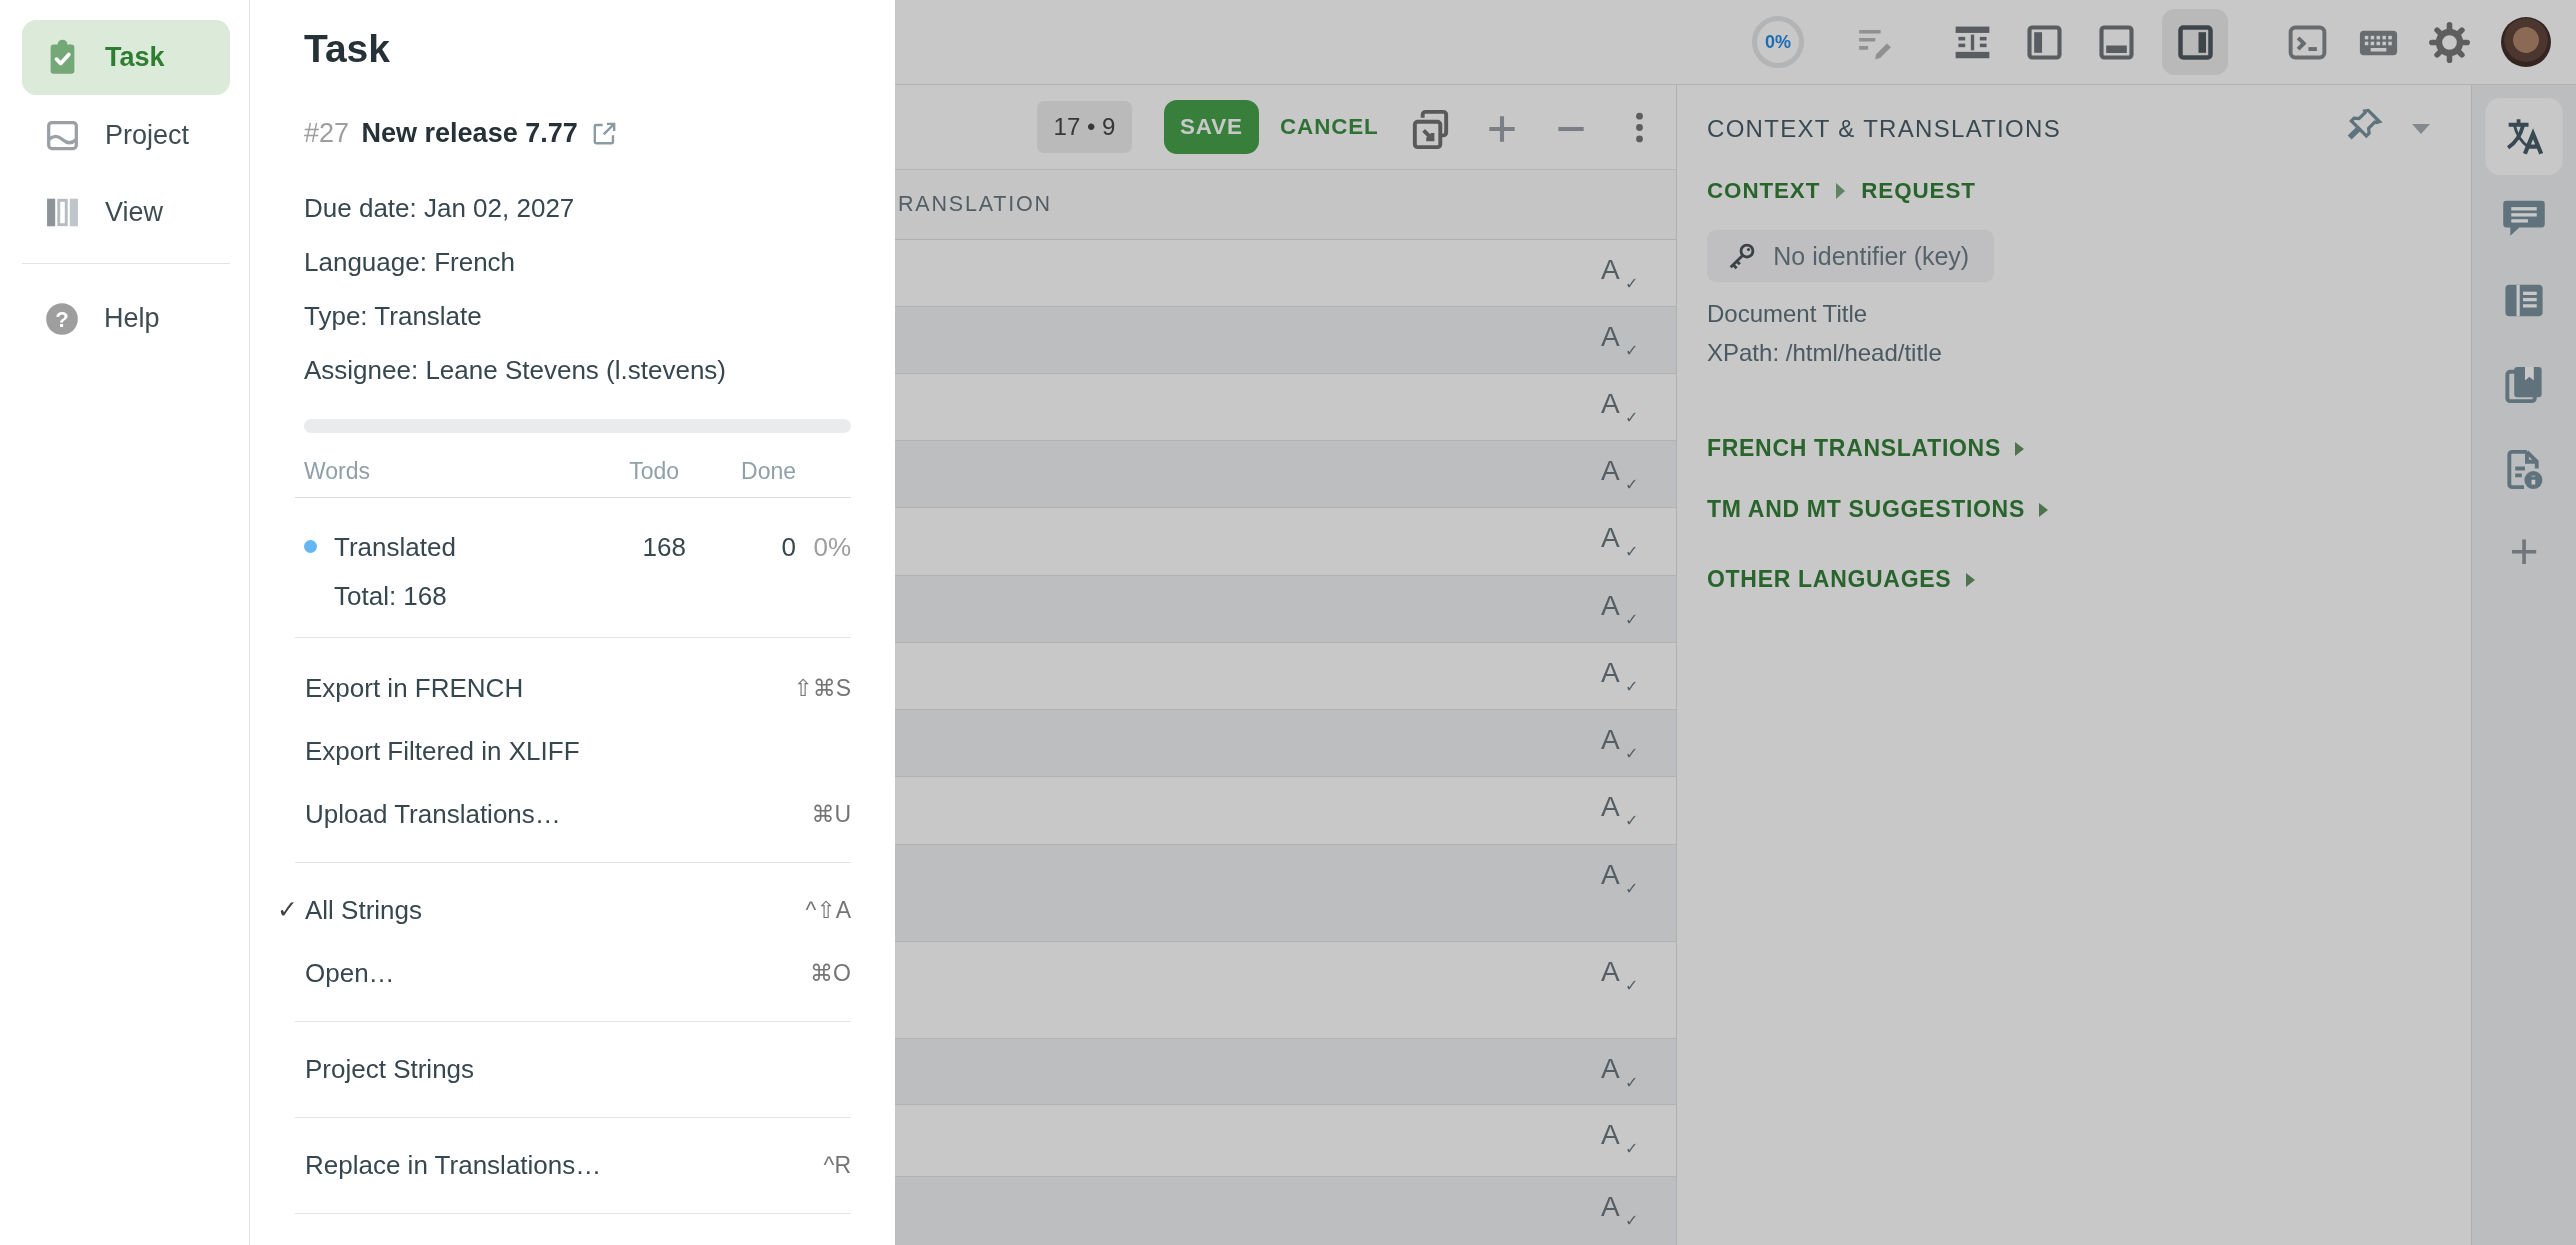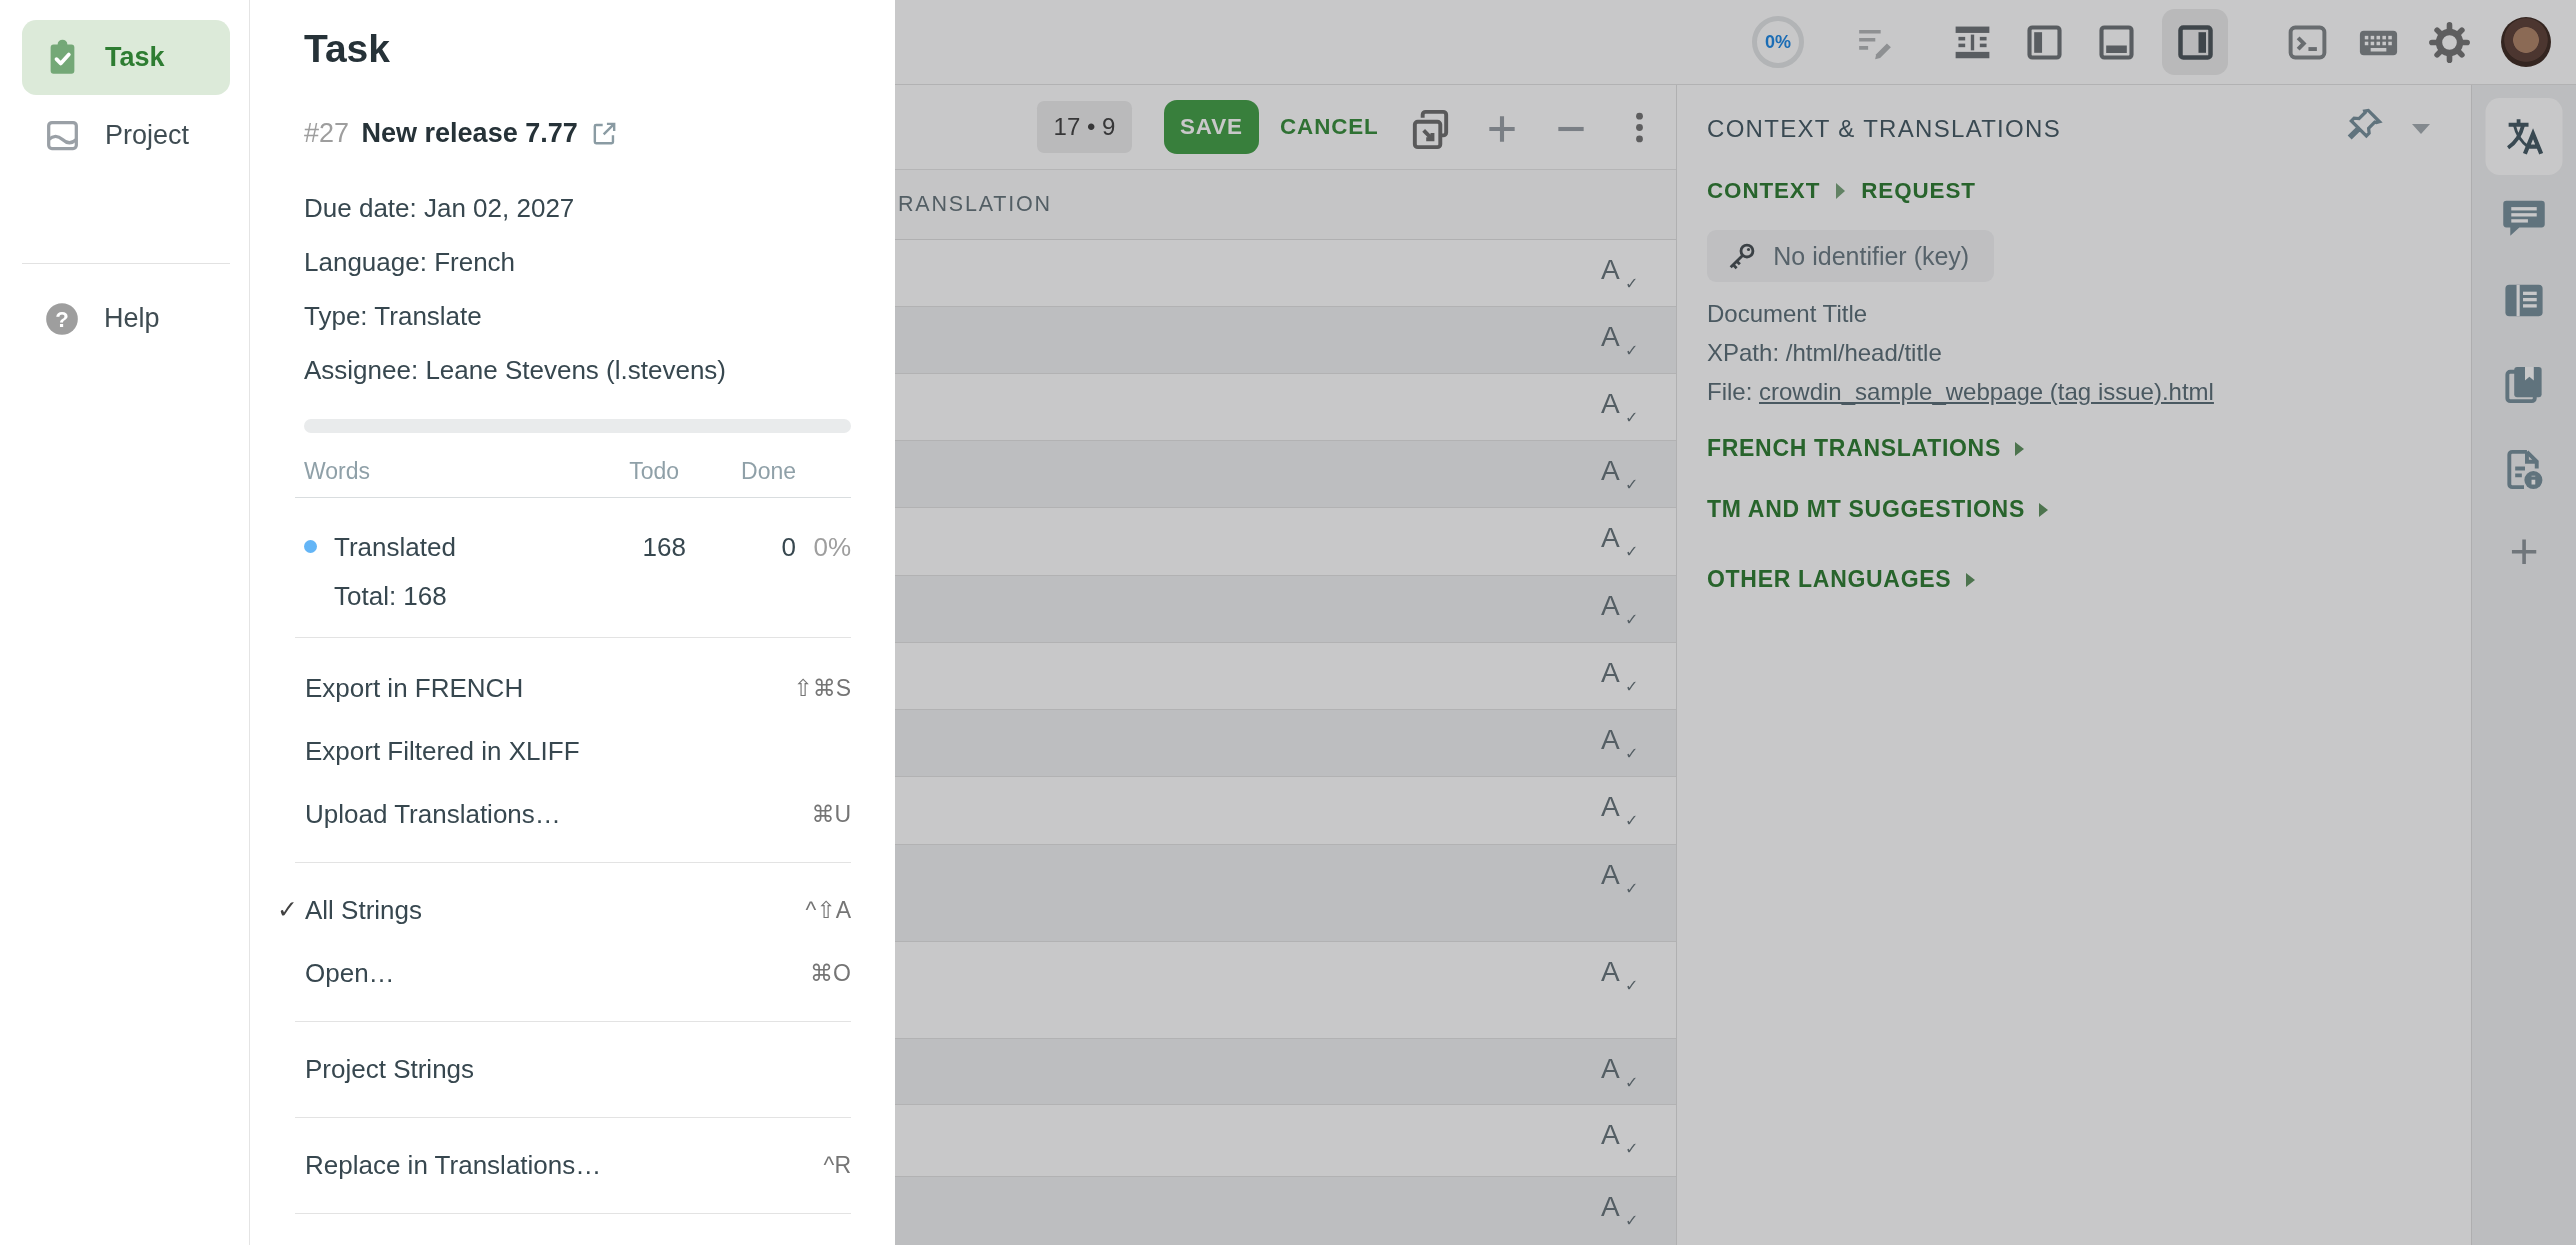--- a/index.html
+++ b/index.html
@@ -329,24 +329,20 @@
         <circle cx="15.5" cy="8.5" r="4.2"></circle>
         <circle cx="16.6" cy="7.4" r="1.1" fill="#474f54" stroke="none"></circle>
         <path d="M12.4 11.6L4 20M5.8 18.2l2.4 2.4M8.3 15.7l2.2 2.2"></path>
       </svg>
       <span>No identifier (key)</span>
     </div>
 
     <div class="ctx-lines">
       <div>Document Title</div>
       <div>XPath: /html/head/title</div>
-      <div>
-        <span>File:</span>
-        <a href="#">crowdin_sample_webpage (tag issue).html</a>
-      </div>
     </div>
 
     <button class="ctx-section" style="top:350px">
       <span>FRENCH TRANSLATIONS</span>
       <span class="tri-right"></span>
     </button>
     <button class="ctx-section" style="top:411px">
       <span>TM AND MT SUGGESTIONS</span>
       <span class="tri-right"></span>
     </button>
@@ -418,20 +414,28 @@
     </svg>
     <span>Task</span>
   </div>
   <div class="side-item" style="top:98px">
     <svg width="39" height="39" viewBox="0 0 24 24" fill="none" stroke="#9aa0a6" stroke-width="2">
       <rect x="3.5" y="4" width="17" height="16" rx="2"></rect>
       <path d="M3.5 14.5c2.8-2.6 5.7-2.6 8.5 0s5.7 2.6 8.5 0"></path>
     </svg>
     <span>Project</span>
   </div>
+  <div class="side-item" style="top:175px">
+    <svg width="39" height="39" viewBox="0 0 24 24">
+      <rect x="2.5" y="3.5" width="5" height="17" fill="#8d9499"></rect>
+      <rect x="9.7" y="4.5" width="4.6" height="15" fill="none" stroke="#b7bcc0" stroke-width="1.8"></rect>
+      <rect x="16.5" y="3.5" width="5" height="17" fill="#c0c5c9"></rect>
+    </svg>
+    <span>View</span>
+  </div>
   <div class="side-div" style="top:263px"></div>
   <div class="side-item" style="top:281px">
     <svg width="38" height="38" viewBox="0 0 24 24" style="font-size:30px">
       <circle cx="12" cy="12" r="10" fill="#9e9e9e"></circle>
       <text x="12" y="17" text-anchor="middle" font-size="14" font-weight="bold" fill="#fff">?</text>
     </svg>
     <span>Help</span>
   </div>
 </nav>
 

